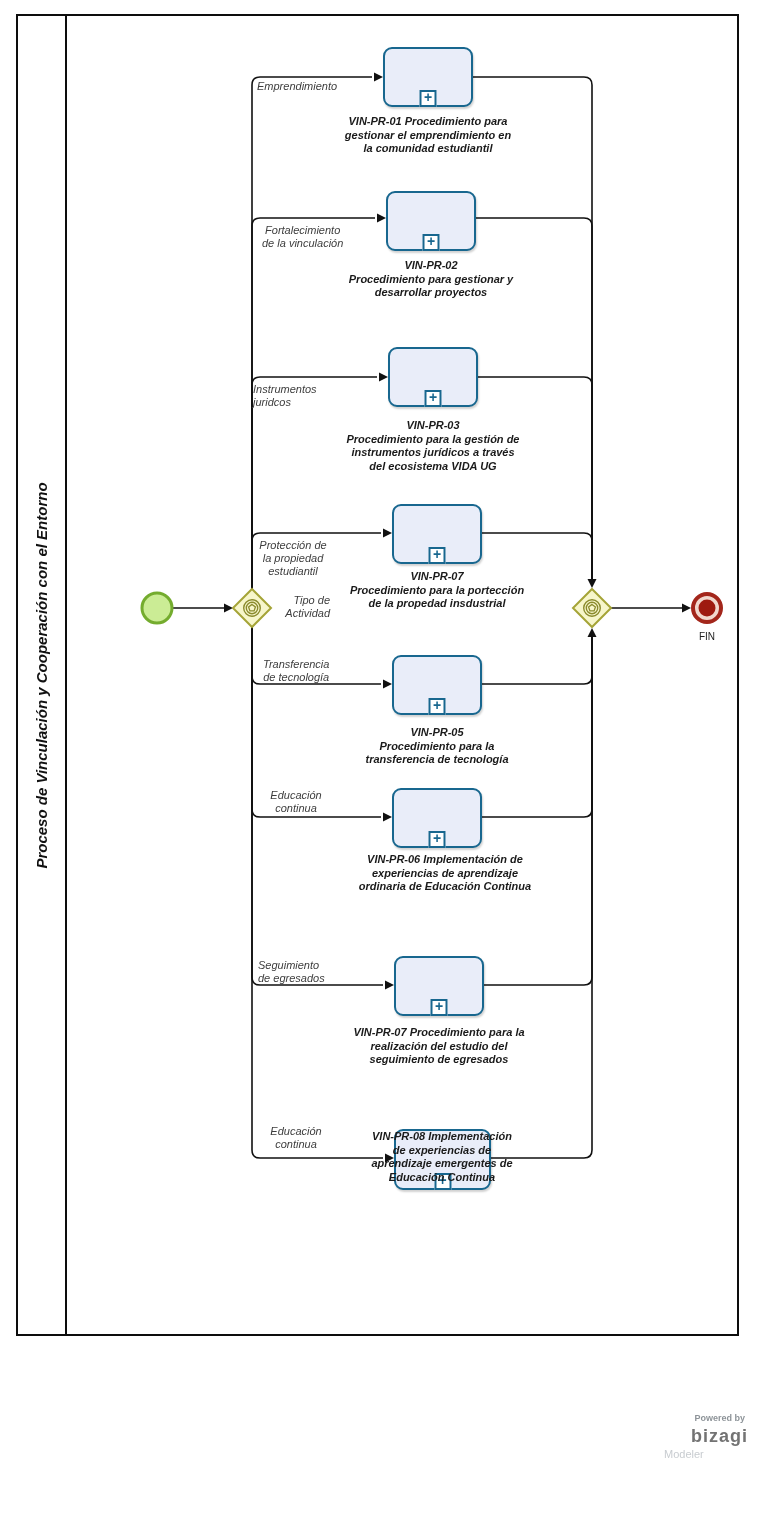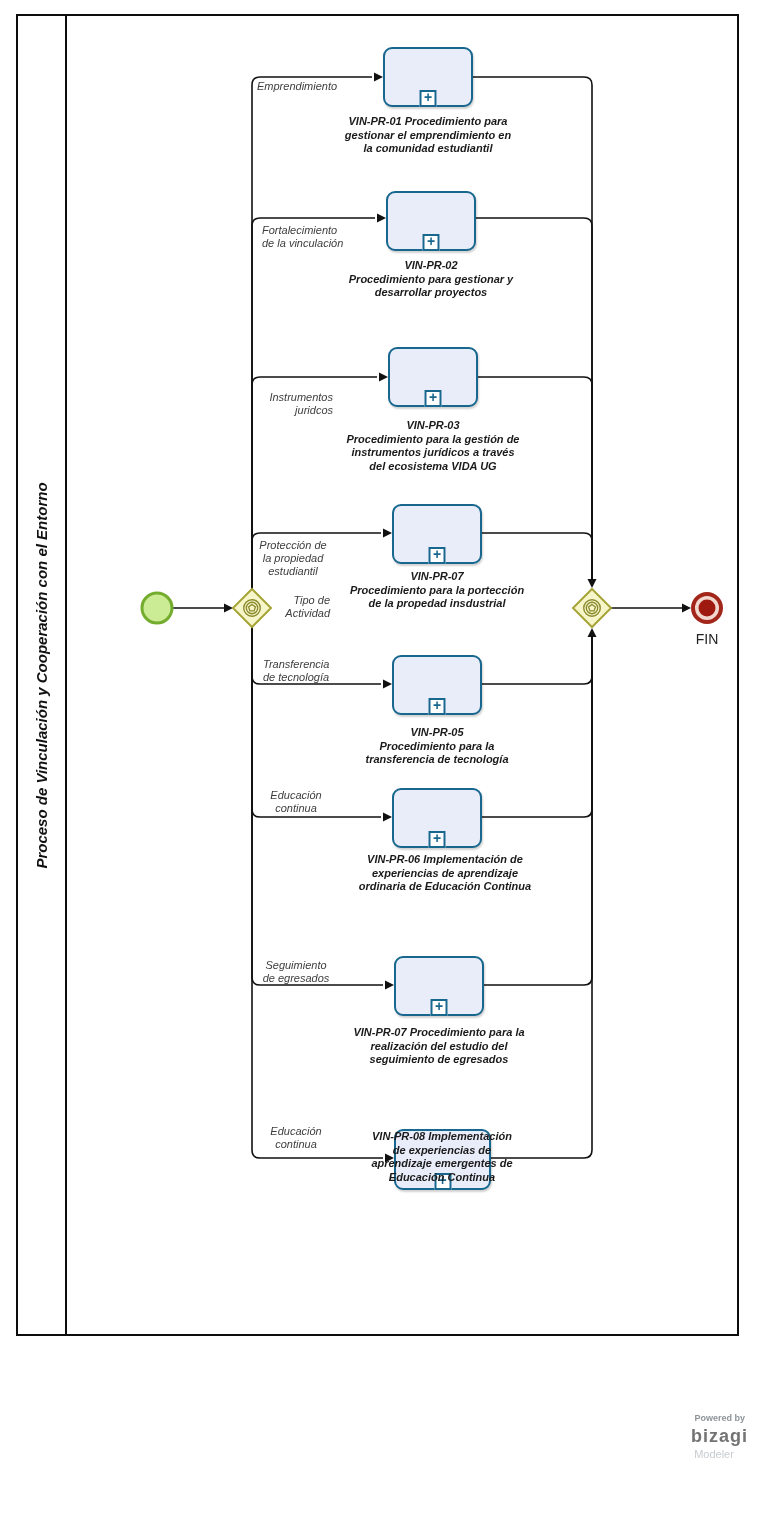--- a/index.html
+++ b/index.html
@@ -1,21 +1,21 @@
 <!DOCTYPE html>
 <html><head>
 <meta charset="utf-8">
 <style>
   html,body { margin:0; padding:0; }
   body {
     width:768px; height:1533px; position:relative; background:#ffffff;
     font-family:"Liberation Sans", sans-serif; overflow:hidden;
   }
   .abs { position:absolute; }
-  .prelines { white-space:pre-line; }
+  .prelines { white-space:pre-line;text-align:center; }
 
   
   .pool-rect {
     left:16px; top:14px; width:723px; height:1322px;
     border:2px solid #0d0d0d; box-sizing:border-box;
   }
   .pool-band-divider {
     left:65px; top:14px; width:2px; height:1322px; background:#0d0d0d;
   }
   .pool-label {
@@ -42,27 +42,27 @@
   .caption {
     text-align:center; font-weight:bold; font-style:italic;
     font-size:11px; line-height:13.5px; color:#1a1a1a;
   }
   .edge-label {
     font-style:italic; font-size:11px; line-height:13px; color:#3d3d3d;
   }
   .gw-label {
     font-style:italic; font-size:11px; line-height:13px; color:#3d3d3d; text-align:right;
   }
-  .fin-label { font-size:14px; color:#222; text-align:center; }
+  .fin-label { font-size:10px; color:#222; text-align:center; }
 
   
   .brand-box { left:652px; top:1413px; width:96px; }
   .powered-by { text-align:right; font-size:9px; font-weight:bold; color:#8E9499; padding-right:3px; }
   .brand-name { text-align:right; font-size:18px; font-weight:bold; color:#737373; line-height:26px; letter-spacing:1px; }
-  .brand-product { text-align:center; font-size:11px; color:#C8CCD0; margin-left:28px; margin-top:-1px; }
+  .brand-product { text-align:left; font-size:11px; color:#C8CCD0; margin-left:12px; margin-top:-1px; }
 
   svg.flows { position:absolute; left:0; top:0; }
 </style>
 </head>
 <body>
 
 <div class="abs pool-rect"></div>
 <div class="abs pool-band-divider"></div>
 <div class="abs pool-label">
   <span>Proceso de Vinculación y Cooperación con el Entorno</span>
@@ -181,30 +181,30 @@
 realización del estudio del
 seguimiento de egresados</div>
 <div class="abs caption prelines" style="left:342px;top:1130px;width:200px">VIN-PR-08 Implementación
 de experiencias de
 aprendizaje emergentes de
 Educación Continua</div>
 
 <div class="abs edge-label prelines" style="left:257px;top:80px">Emprendimiento</div>
 <div class="abs edge-label prelines" style="left:262px;top:224px">Fortalecimiento
 de la vinculación</div>
-<div class="abs edge-label prelines" style="left:253px;top:391px;width:80px;text-align:right">Instrumentos
+<div class="abs edge-label prelines" style="left:253px;top:383px;width:80px;text-align:left">Instrumentos
 juridcos</div>
 <div class="abs edge-label prelines" style="left:253px;top:539px;width:80px;text-align:center">Protección de
 la propiedad
 estudiantil</div>
 <div class="abs edge-label prelines" style="left:263px;top:658px">Transferencia
 de tecnología</div>
 <div class="abs edge-label prelines" style="left:266px;top:789px;width:60px;text-align:center">Educación
 continua</div>
-<div class="abs edge-label prelines" style="left:258px;top:959px;width:76px;text-align:center">Seguimiento
+<div class="abs edge-label prelines" style="left:258px;top:959px;width:76px;text-align:left">Seguimiento
 de egresados</div>
 <div class="abs edge-label prelines" style="left:266px;top:1125px;width:60px;text-align:center">Educación
 continua</div>
 
 <div class="abs gw-label prelines" style="left:270px;top:594px;width:60px">Tipo de
 Actividad</div>
 <div class="abs fin-label" style="left:692px;top:631px;width:30px">FIN</div>
 
 <div class="abs brand-box">
   <div class="powered-by">Powered by</div>

